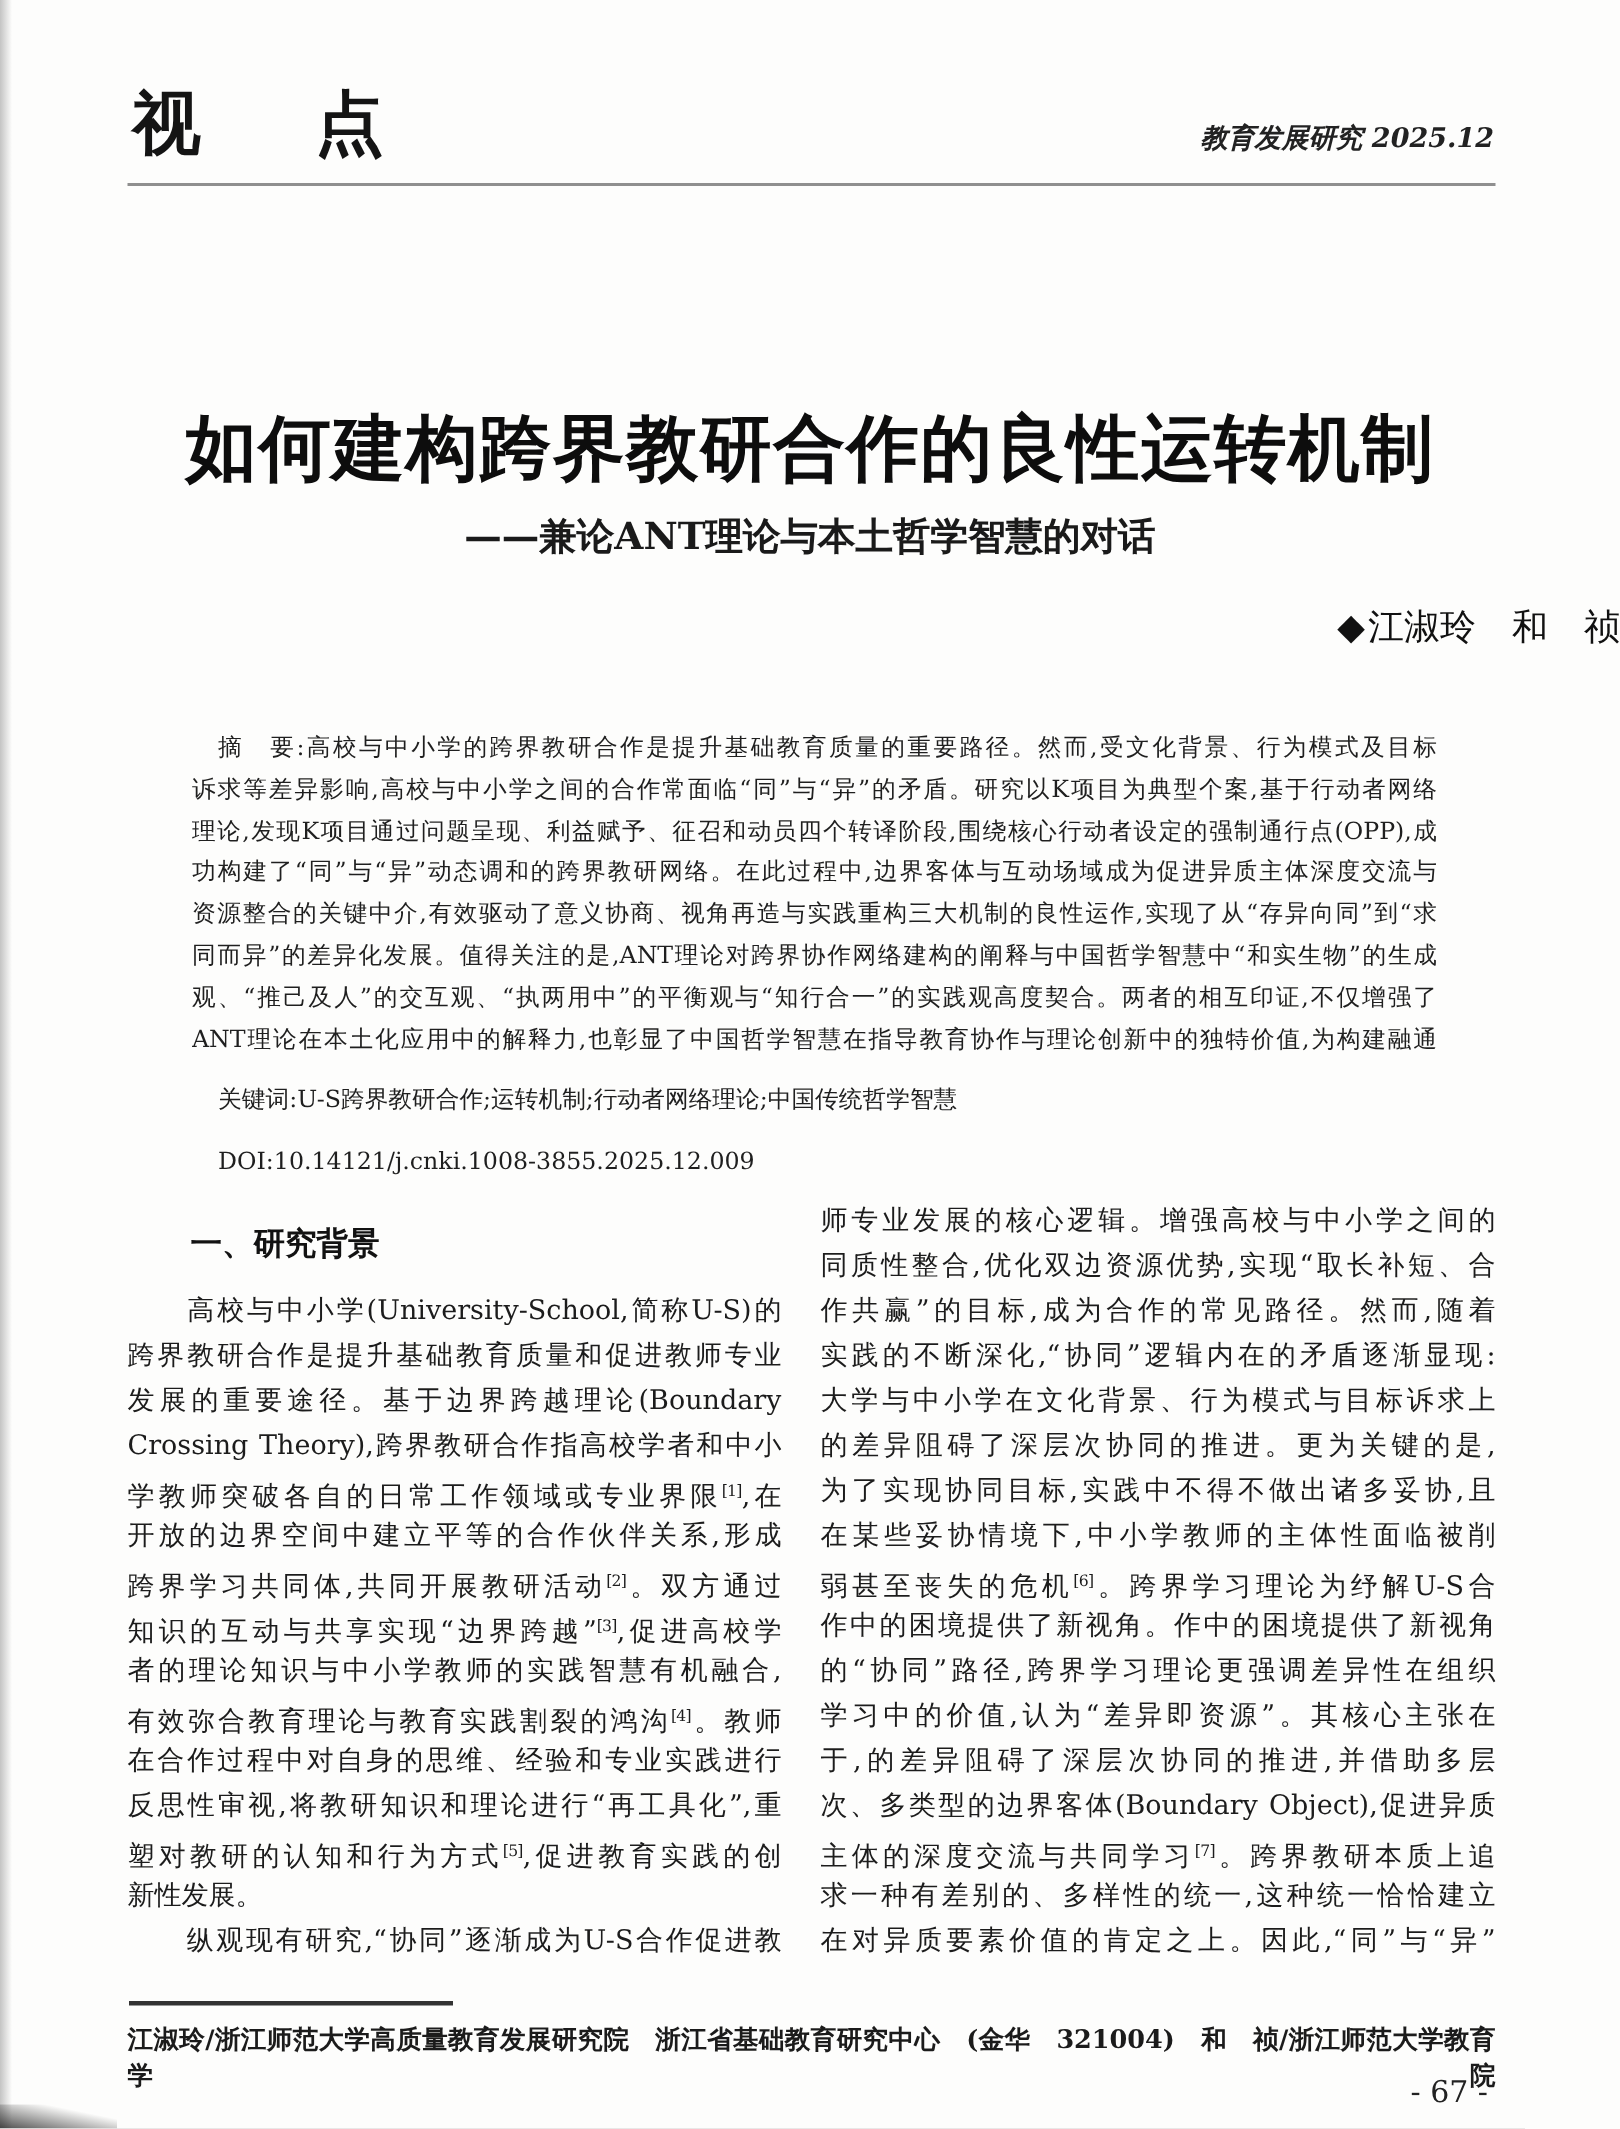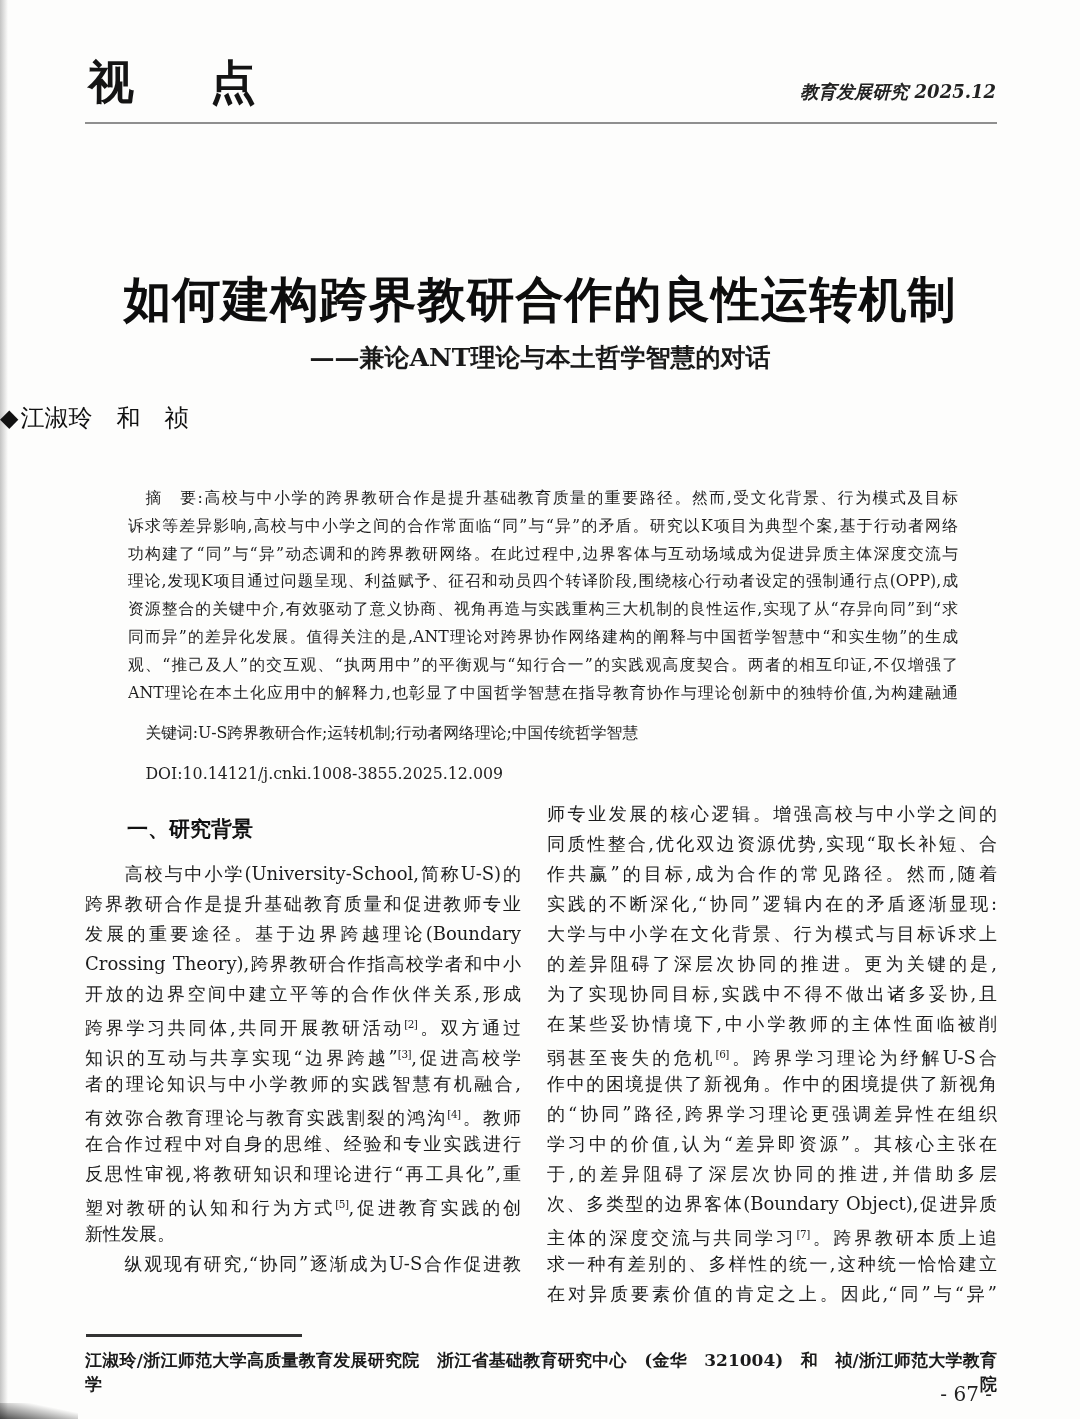--- a/index.html
+++ b/index.html
@@ -23,21 +23,21 @@
   .masthead-journal{position:absolute;right:84px;top:80px;font-size:18px;
     font-style:italic;font-weight:700;color:#222;}
   .header-rule{position:absolute;left:85px;top:122px;width:912px;height:2px;background:#8f8f8f;}
 
   
   .title{position:absolute;left:0;top:268px;width:100%;text-align:center;
     font-family:"DejaVu Sans","Liberation Sans",sans-serif;
     font-size:48px;font-weight:900;line-height:62px;letter-spacing:1px;color:#0d0d0d;margin:0;}
   .subtitle{position:absolute;left:0;top:340px;width:100%;text-align:center;
     font-size:25px;line-height:36px;font-weight:600;color:#1a1a1a;}
-  .authors{position:absolute;left:0;top:403px;width:100%;text-align:left;
+  .authors{position:absolute;left:0;top:403px;width:100%;text-align:right;
     font-size:24px;line-height:30px;color:#111;}
   .authors .diamond{margin-right:2px;}
 
   
   .abstract{position:absolute;left:128px;top:484px;width:830px;color:#1f1f1f;}
   .abstract .tline,.abs-line{font-size:15.8px;line-height:27.8px;height:27.8px;overflow:hidden;
     text-align:justify;text-align-last:justify;}
   .abstract .tline.last,.abs-line.last{text-align-last:left;}
   .abs-line.first{text-indent:1.1em;}
   .abs-line.kw,.abs-line.doi{text-align:left;text-align-last:left;text-indent:1.1em;margin-top:13px;}
@@ -80,41 +80,42 @@
   <div class="authors">
     <span class="diamond">◆</span><span>江淑玲　和　祯</span>
   </div>
 
   <div class="abstract">
     <div class="abs-line first">
       <span class="b">摘　要</span><span class="b">:</span><span>高校与中小学的跨界教研合作是提升基础教育质量的重要路径。然而,受文化背景、行为模式及目标</span>
     </div>
     <div>
         <div class="tline">诉求等差异影响,高校与中小学之间的合作常面临“同”与“异”的矛盾。研究以K项目为典型个案,基于行动者网络</div>
+        <div class="tline">理论,发现K项目通过问题呈现、利益赋予、征召和动员四个转译阶段,围绕核心行动者设定的强制通行点(OPP),成</div>
         <div class="tline">功构建了“同”与“异”动态调和的跨界教研网络。在此过程中,边界客体与互动场域成为促进异质主体深度交流与</div>
-        <div class="tline">理论,发现K项目通过问题呈现、利益赋予、征召和动员四个转译阶段,围绕核心行动者设定的强制通行点(OPP),成</div>
         <div class="tline">资源整合的关键中介,有效驱动了意义协商、视角再造与实践重构三大机制的良性运作,实现了从“存异向同”到“求</div>
         <div class="tline">同而异”的差异化发展。值得关注的是,ANT理论对跨界协作网络建构的阐释与中国哲学智慧中“和实生物”的生成</div>
         <div class="tline">观、“推己及人”的交互观、“执两用中”的平衡观与“知行合一”的实践观高度契合。两者的相互印证,不仅增强了</div>
         <div class="tline">ANT理论在本土化应用中的解释力,也彰显了中国哲学智慧在指导教育协作与理论创新中的独特价值,为构建融通</div>
       </div>
     <div class="abs-line kw">
       <span class="b">关键词</span><span class="b">:</span><span>U-S跨界教研合作;运转机制;行动者网络理论;中国传统哲学智慧</span>
     </div>
     <div class="abs-line doi">DOI:10.14121/j.cnki.1008-3855.2025.12.009</div>
   </div>
 
   <div class="columns">
     <div class="col col-left">
       <div class="sec-heading">一、研究背景</div>
       <div>
           <div class="tline">　　高校与中小学(University-School,简称U-S)的</div>
           <div class="tline">跨界教研合作是提升基础教育质量和促进教师专业</div>
           <div class="tline">发展的重要途径。基于边界跨越理论(Boundary</div>
           <div class="tline">Crossing Theory),跨界教研合作指高校学者和中小</div>
+          <div class="tline">学教师突破各自的日常工作领域或专业界限<sup class="ref">[1]</sup>,在</div>
           <div class="tline">开放的边界空间中建立平等的合作伙伴关系,形成</div>
           <div class="tline">跨界学习共同体,共同开展教研活动<sup class="ref">[2]</sup>。双方通过</div>
           <div class="tline">知识的互动与共享实现“边界跨越”<sup class="ref">[3]</sup>,促进高校学</div>
           <div class="tline">者的理论知识与中小学教师的实践智慧有机融合,</div>
           <div class="tline">有效弥合教育理论与教育实践割裂的鸿沟<sup class="ref">[4]</sup>。教师</div>
           <div class="tline">在合作过程中对自身的思维、经验和专业实践进行</div>
           <div class="tline">反思性审视,将教研知识和理论进行“再工具化”,重</div>
           <div class="tline">塑对教研的认知和行为方式<sup class="ref">[5]</sup>,促进教育实践的创</div>
           <div class="tline last">新性发展。</div>
           <div class="tline">　　纵观现有研究,“协同”逐渐成为U-S合作促进教</div>

